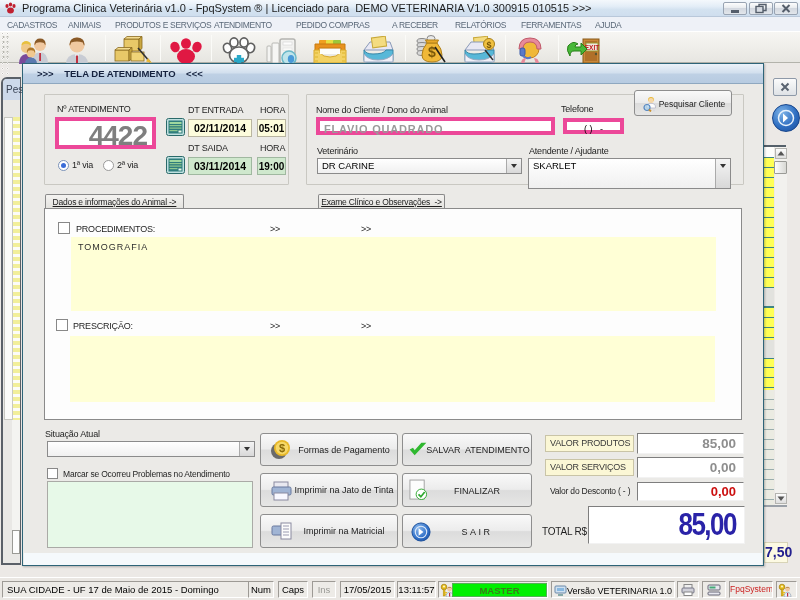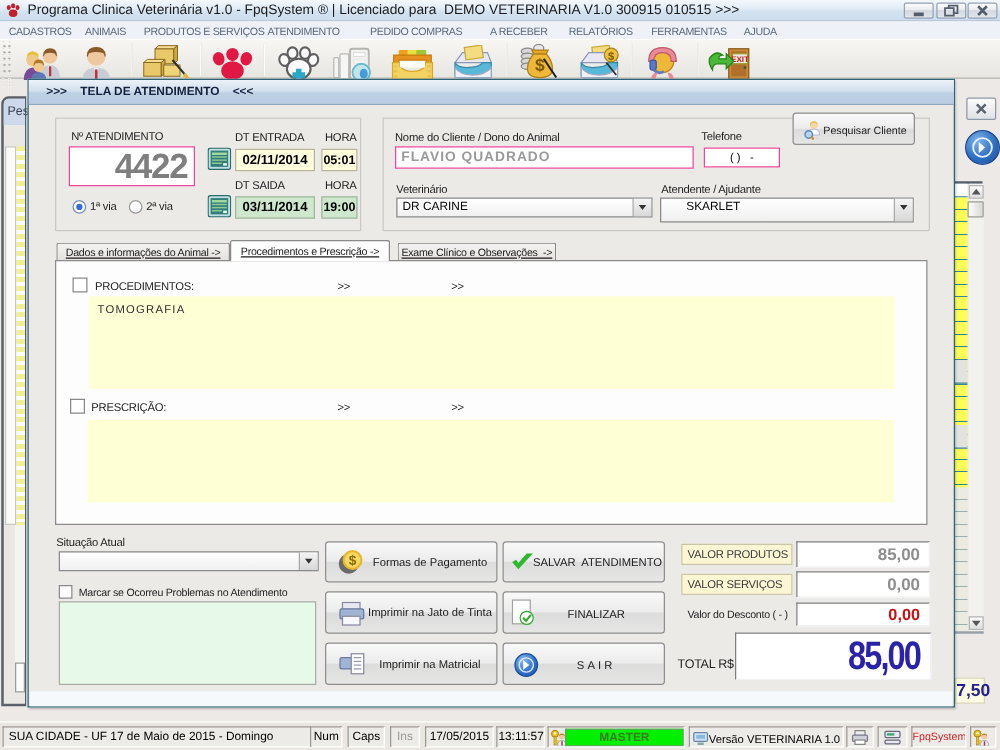--- a/index.html
+++ b/index.html
@@ -57,21 +57,21 @@
 #dlgtitle {
   position:absolute; left:0; top:0; width:740px; height:20px;
   background:linear-gradient(180deg,#ecf2f9 0%,#d3e0ee 45%,#bed0e4 55%,#b7cbe1 100%);
   border-bottom:1px solid #8fa8c0;
   font-weight:bold; font-size:9.5px; color:#15223e; line-height:20px;
 }
 .grp { position:absolute; border:1px solid #c9c8c2; border-radius:1px; }
 .lbl { position:absolute; white-space:nowrap; color:#1f1f1f; font-size:9px; letter-spacing:-0.2px; }
 .field {
   position:absolute; background:#fff;
-  border:1px solid #ec4899;
+  border:4px solid #ec4899;
 }
 .combo {
   position:absolute; background:linear-gradient(180deg,#ffffff,#f0f0f0);
   border:1px solid #8b8b8b;
 }
 .combo .arr {
   position:absolute; right:0; top:0; bottom:0; width:15px;
   background:linear-gradient(180deg,#f4f4f4,#d8d8d8);
   border-left:1px solid #aaa;
 }
@@ -400,24 +400,23 @@
         <path d="M4.5 11 Q4.5 7.5 9 7.3 Q13.5 7.5 13.5 11 L13.5 12 L4.5 12 Z" fill="#fdfdfd" stroke="#b8b8c8" stroke-width="0.8"></path>
         <circle cx="5" cy="11.5" r="3" fill="#a8d0ec" fill-opacity="0.7" stroke="#5888c0" stroke-width="1.2"></circle>
         <line x1="7" y1="13.5" x2="9" y2="15.5" stroke="#c89030" stroke-width="1.8"></line>
         <circle cx="12" cy="14.5" r="1" fill="#d8d8e0"></circle>
       </svg>
       <div class="bt" style="top:8px;padding-left:18px;font-size:8.5px">Pesquisar Cliente</div>
     </div>
     <div class="lbl" style="left:294px;top:82px">Veterinário</div>
     <div class="combo" style="left:294px;top:94px;width:205px;height:16px;font-size:9.5px;line-height:14px;padding-left:4px">DR CARINE<div class="arr"></div></div>
     <div class="lbl" style="left:506px;top:82px">Atendente / Ajudante</div>
-    <div class="combo" style="left:505px;top:94px;width:203px;height:20px;font-size:9.5px;line-height:14px;padding-left:20px">SKARLET<div class="arr"></div></div>
+    <div class="combo" style="left:505px;top:94px;width:203px;height:31px;font-size:9.5px;line-height:14px;padding-left:4px">SKARLET<div class="arr"></div></div>
 
     <div class="tab" style="left:22px;width:139px">Dados e informações do Animal -&gt;</div>
-    <div class="tab active" style="left:161px;width:128px">Procedimentos e Prescrição -&gt;</div>
     <div class="tab" style="left:295px;width:127px">Exame Clínico e Observações &nbsp;-&gt;</div>
 
     <div class="abs" style="left:21px;top:144px;width:698px;height:212px;background:#fdfdfd;border:1px solid #8a8a8a">
       <div class="chk" style="left:13px;top:13px"></div>
       <div class="lbl" style="left:31px;top:15px">PROCEDIMENTOS:</div>
       <div class="lbl" style="left:225px;top:15px">&gt;&gt;</div>
       <div class="lbl" style="left:316px;top:15px">&gt;&gt;</div>
       <div class="abs" style="left:26px;top:28px;width:645px;height:74px;background:#ffffd6;padding:5px 0 0 7px;font-size:9px;letter-spacing:1px;color:#2e2e2e">TOMOGRAFIA</div>
       <div class="chk" style="left:11px;top:110px"></div>
       <div class="lbl" style="left:28px;top:112px">PRESCRIÇÃO:</div>
@@ -505,21 +504,21 @@
 
     <div class="abs" style="left:1px;top:489px;width:738px;height:12px;background:#f5f9fc"></div>
   </div>
 
   <div id="statusbar">
     <div class="sp" style="left:2px;width:249px;padding-left:4px">SUA CIDADE - UF 17 de Maio de 2015 - Domingo</div>
     <div class="sp" style="left:248px;width:26px;text-align:center">Num</div>
     <div class="sp" style="left:278px;width:30px;text-align:center">Caps</div>
     <div class="sp" style="left:312px;width:24px;text-align:center;color:#9a9a96">Ins</div>
     <div class="sp" style="left:340px;width:55px;text-align:center">17/05/2015</div>
-    <div class="sp" style="left:397px;width:39px;text-align:right">13:11:57</div>
+    <div class="sp" style="left:397px;width:39px;text-align:center">13:11:57</div>
     <div class="sp" style="left:438px;width:110px">
 <svg class="abs" style="left:1px;top:1px" width="14" height="14" viewBox="0 0 14 14">
           <circle cx="4" cy="4" r="2.8" fill="#e8c020" stroke="#a88410" stroke-width="0.8"></circle>
           <circle cx="4" cy="3.6" r="1" fill="#fdf6d0"></circle>
           <rect x="3.2" y="6" width="1.8" height="7" fill="#e8c020" stroke="#a88410" stroke-width="0.5"></rect>
           <rect x="5" y="9" width="2" height="1.4" fill="#e8c020"></rect>
           <rect x="5" y="11" width="1.6" height="1.4" fill="#e8c020"></rect>
           <circle cx="9.5" cy="6" r="2.4" fill="#f0c8a0"></circle>
           <path d="M9.5 4 Q7.2 4 7.3 6 Q8 4.6 9.5 4.8 Q11 4.6 11.7 6 Q11.8 4 9.5 4 Z" fill="#a8742c"></path>
           <path d="M6 14 Q6 9.5 9.5 9.3 Q13 9.5 13 14 Z" fill="#e8eef6" stroke="#8899aa" stroke-width="0.6"></path>

